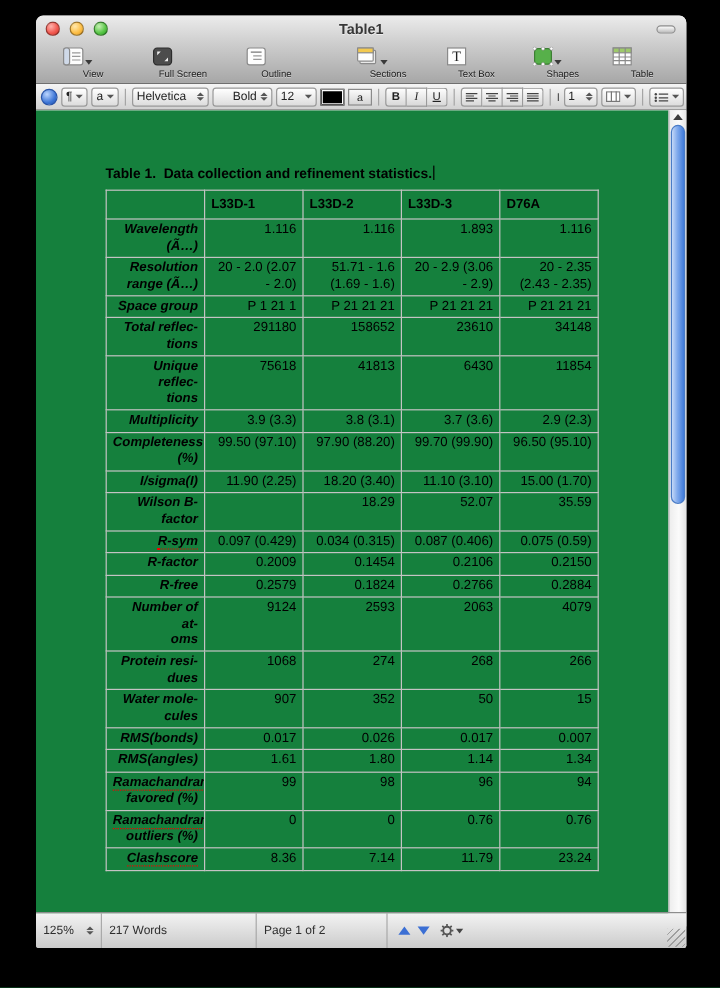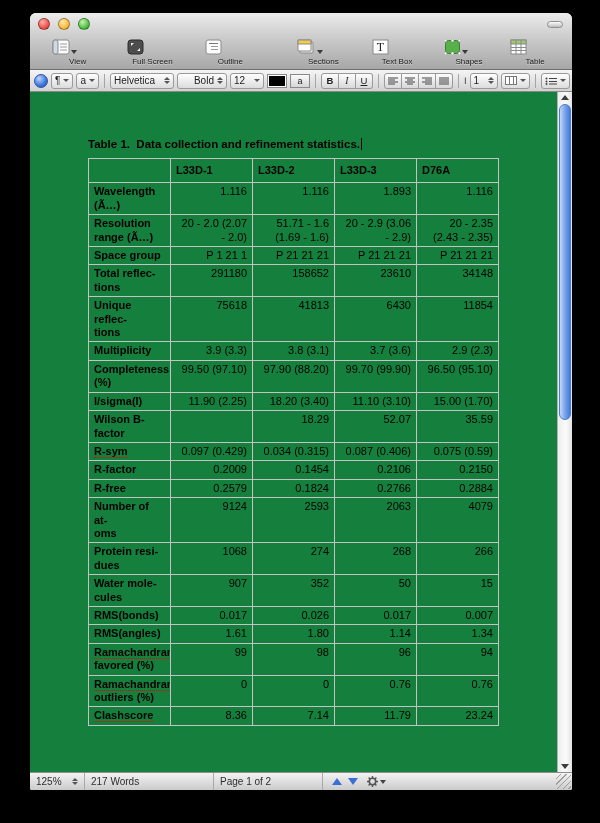--- a/index.html
+++ b/index.html
@@ -66,41 +66,41 @@
   .page{position:absolute;left:0;top:0;right:15px;bottom:0;background:#15803d;overflow:hidden;}
   .doc-title{position:absolute;left:58px;top:46px;font-size:11.5px;font-weight:bold;color:#000;
              white-space:pre-wrap;}
   .cursor{display:inline-block;width:1px;height:12px;background:#000;vertical-align:-2px;margin-left:1px;}
 
   table.dtable{position:absolute;left:58px;top:66px;width:410px;border-collapse:collapse;
                font-size:11px;color:#000;table-layout:fixed;}
   .dtable th,.dtable td{border:1px solid #c3c3c3;padding:2px 5px;vertical-align:top;
                         line-height:1.22;overflow:hidden;}
   .dtable thead th{text-align:left;font-weight:bold;padding-top:5px;padding-bottom:5px;}
-  .dtable tbody th{text-align:left;font-weight:bold;}
+  .dtable tbody th{text-align:right;font-weight:bold;font-style:italic;}
   .dtable td{text-align:right;}
   .lbl-line{display:block;}
   .missp{border-bottom:1px dotted #f20000;}
 
   
   .scrollbar{position:absolute;right:0;top:0;bottom:0;width:15px;
              background:linear-gradient(90deg,#ededed,#fbfbfb 55%,#e4e4e4);
              border-left:1px solid #b3b3b3;box-sizing:border-box;}
   .sb-arrow{position:absolute;left:0;right:0;display:flex;justify-content:center;}
   .arr-up{top:3px;} .arr-down{bottom:3px;}
   .arr-up i{width:0;height:0;border-left:4px solid transparent;border-right:4px solid transparent;
             border-bottom:5px solid #3d3d3d;}
   .arr-down i{width:0;height:0;border-left:4px solid transparent;border-right:4px solid transparent;
               border-top:5px solid #3d3d3d;}
   .sb-thumb{position:absolute;left:1px;right:1px;top:12px;height:316px;border-radius:7px;
             background:linear-gradient(90deg,#c4d8f7,#7fa9ec 45%,#3f7bdc);
             border:1px solid #4a7cc7;box-sizing:border-box;}
 
   
-  .statusbar{position:absolute;left:0;right:0;bottom:0;height:18px;
+  .statusbar{position:absolute;left:0;right:0;bottom:0;height:30px;
              background:linear-gradient(#f3f3f3,#cbcbcb);border-top:1px solid #8d8d8d;
              display:flex;align-items:center;font-size:10px;color:#2e2e2e;box-sizing:border-box;text-align:right;}
   .szone{display:flex;align-items:center;height:100%;padding:0 6px;box-sizing:border-box;}
   .sdiv{width:1px;height:100%;background:#a9a9a9;flex:0 0 auto;}
   .navtri{width:0;height:0;border-left:5px solid transparent;border-right:5px solid transparent;margin:0 3px;}
   .nav-up{border-bottom:7px solid #3b6fd4;} .nav-down{border-top:7px solid #3b6fd4;}
   .gearwrap{display:flex;align-items:center;margin-left:6px;}
   .gcaret{width:0;height:0;border-left:3px solid transparent;border-right:3px solid transparent;
           border-top:4px solid #444;margin-left:2px;}
   .grip{position:absolute;right:1px;bottom:1px;width:15px;height:15px;
@@ -112,20 +112,21 @@
 <body>
 
 <div class="window">
 
   <div class="titlebar">
     <div class="traffic">
       <div class="tl red"></div>
       <div class="tl yel"></div>
       <div class="tl grn"></div>
     </div>
+    <div class="wtitle">Table1</div>
     <div class="pill"></div>
   </div>
 
   <div class="toolbar">
 
     <div class="titem" style="margin-left:6px">
       <div class="ticon">
         <svg class="iconsvg" width="18" height="16">
             <rect x="1" y="1" width="16" height="14" rx="2" fill="#fdfdfd" stroke="#8a8a8a"></rect>
             <rect x="1" y="1" width="5" height="14" rx="2" fill="#cfd9e8" stroke="#8a8a8a"></rect>

